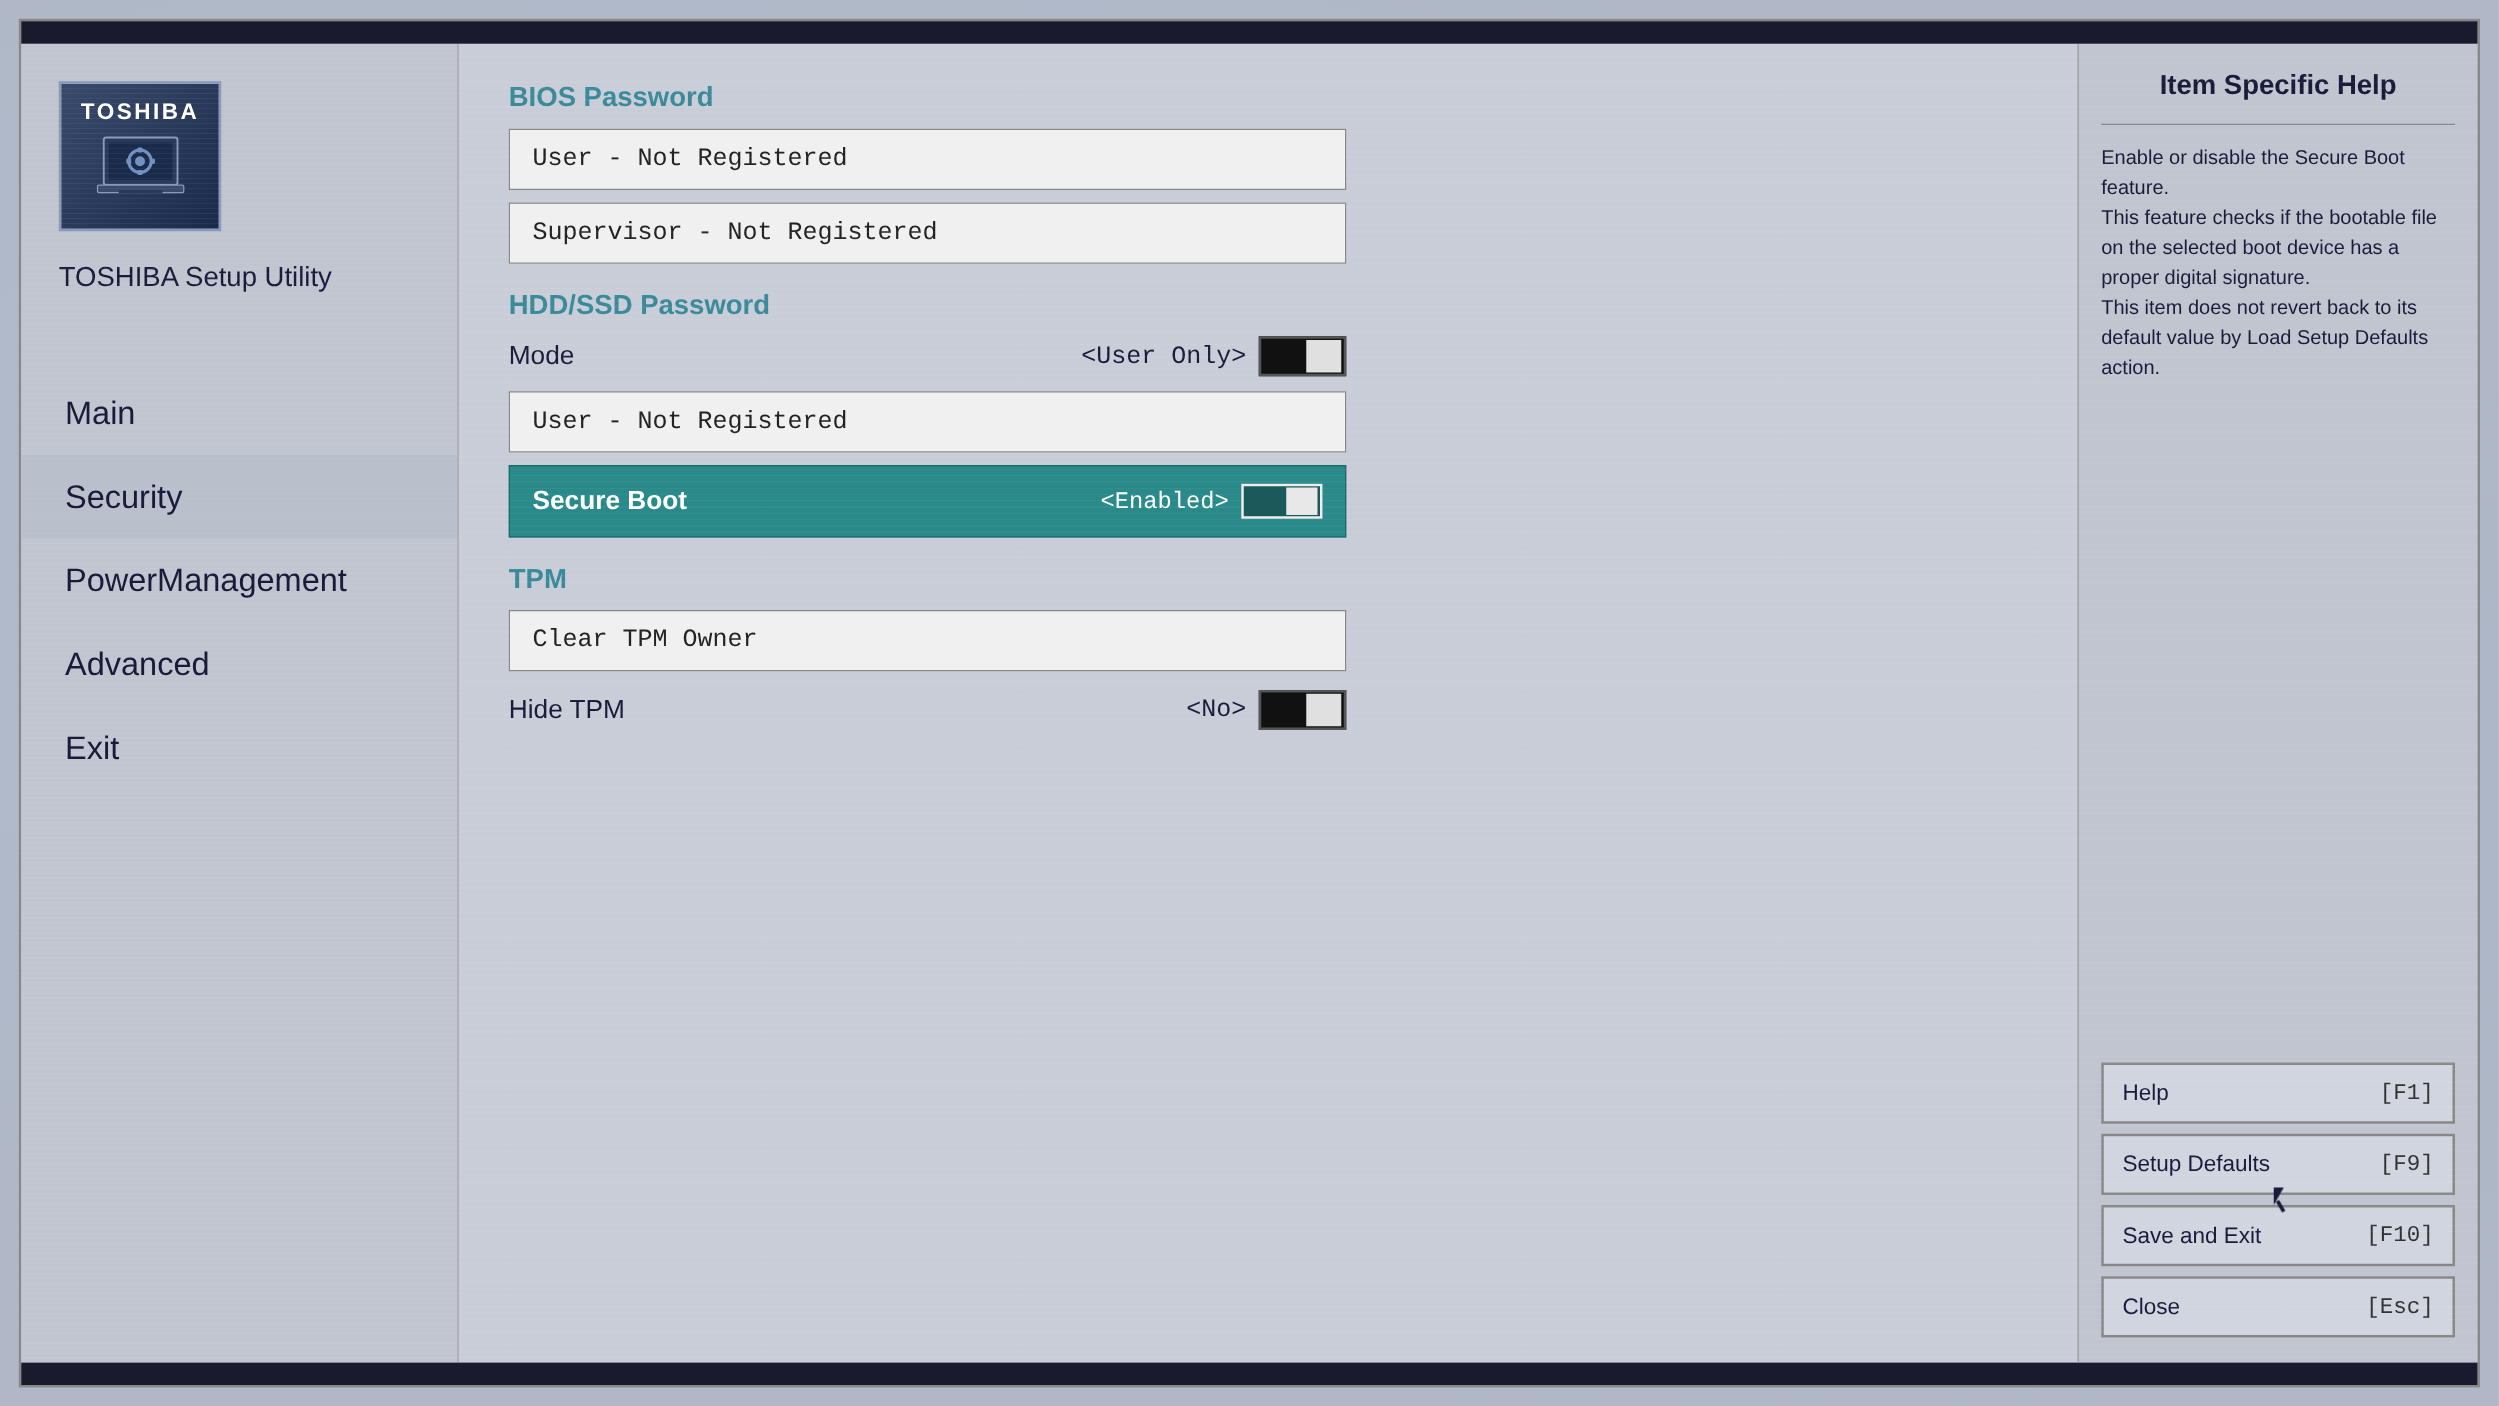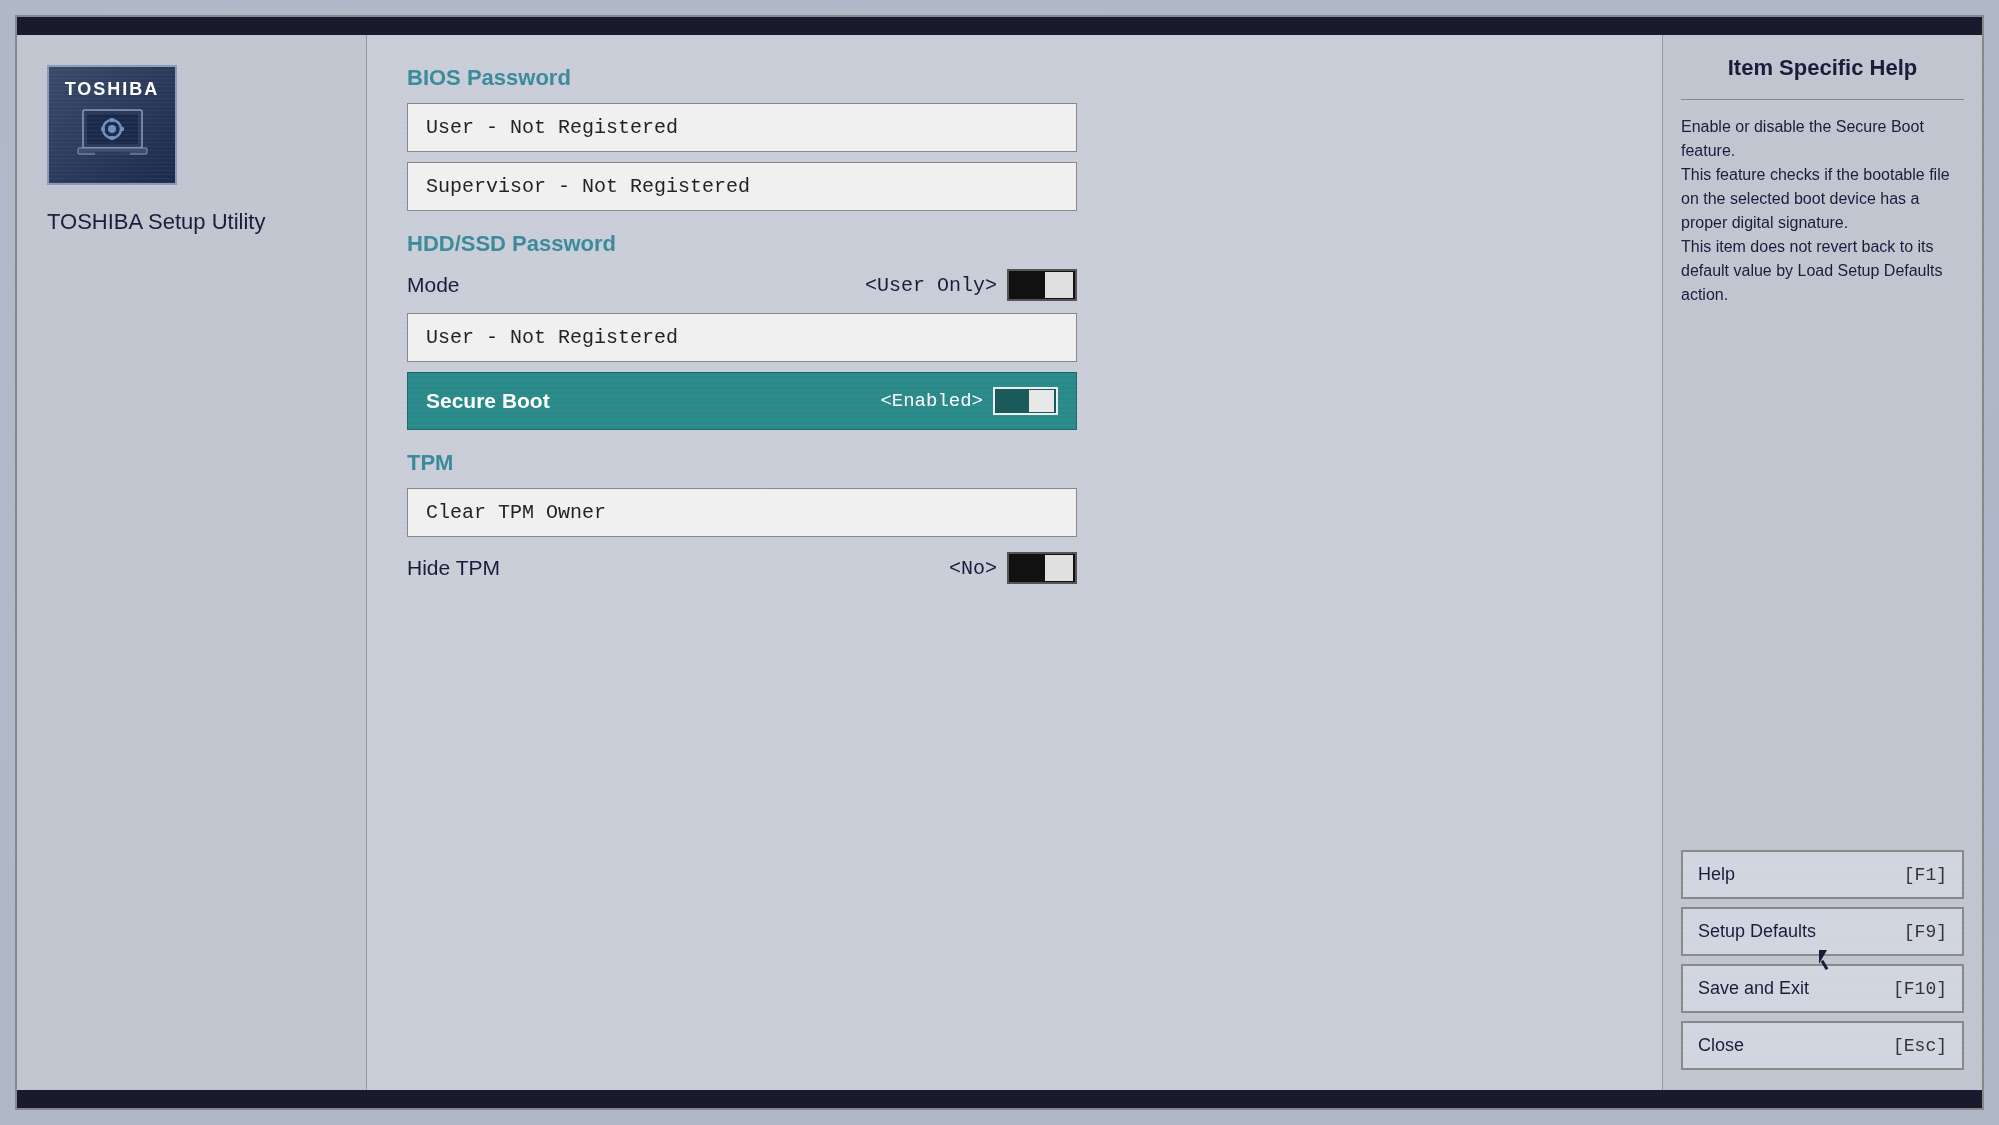--- a/index.html
+++ b/index.html
@@ -440,20 +440,37 @@
               <rect x="45" y="19" width="4" height="4" rx="1" fill="#7090c0"></rect>
 
               <rect x="3" y="40" width="69" height="6" rx="1" fill="#3a4a6a" stroke="#8899bb" stroke-width="1"></rect>
               <rect x="20" y="44" width="35" height="3" rx="1" fill="#2a3a5a"></rect>
             </svg>
           </div>
         </div>
         <div class="app-title">TOSHIBA Setup Utility</div>
       </div>
 
+      <nav class="nav-menu">
+        <div class="nav-item">
+          <span>Main</span>
+        </div>
+        <div class="nav-item active">
+          <span>Security</span>
+        </div>
+        <div class="nav-item">
+          <span>PowerManagement</span>
+        </div>
+        <div class="nav-item">
+          <span>Advanced</span>
+        </div>
+        <div class="nav-item">
+          <span>Exit</span>
+        </div>
+      </nav>
     </div>
 
     <div class="content-area">
 
       <div class="section-title">BIOS Password</div>
       <div class="field-box">User      - Not Registered</div>
       <div class="field-box">Supervisor - Not Registered</div>
 
       <div class="section-title">HDD/SSD Password</div>
 

